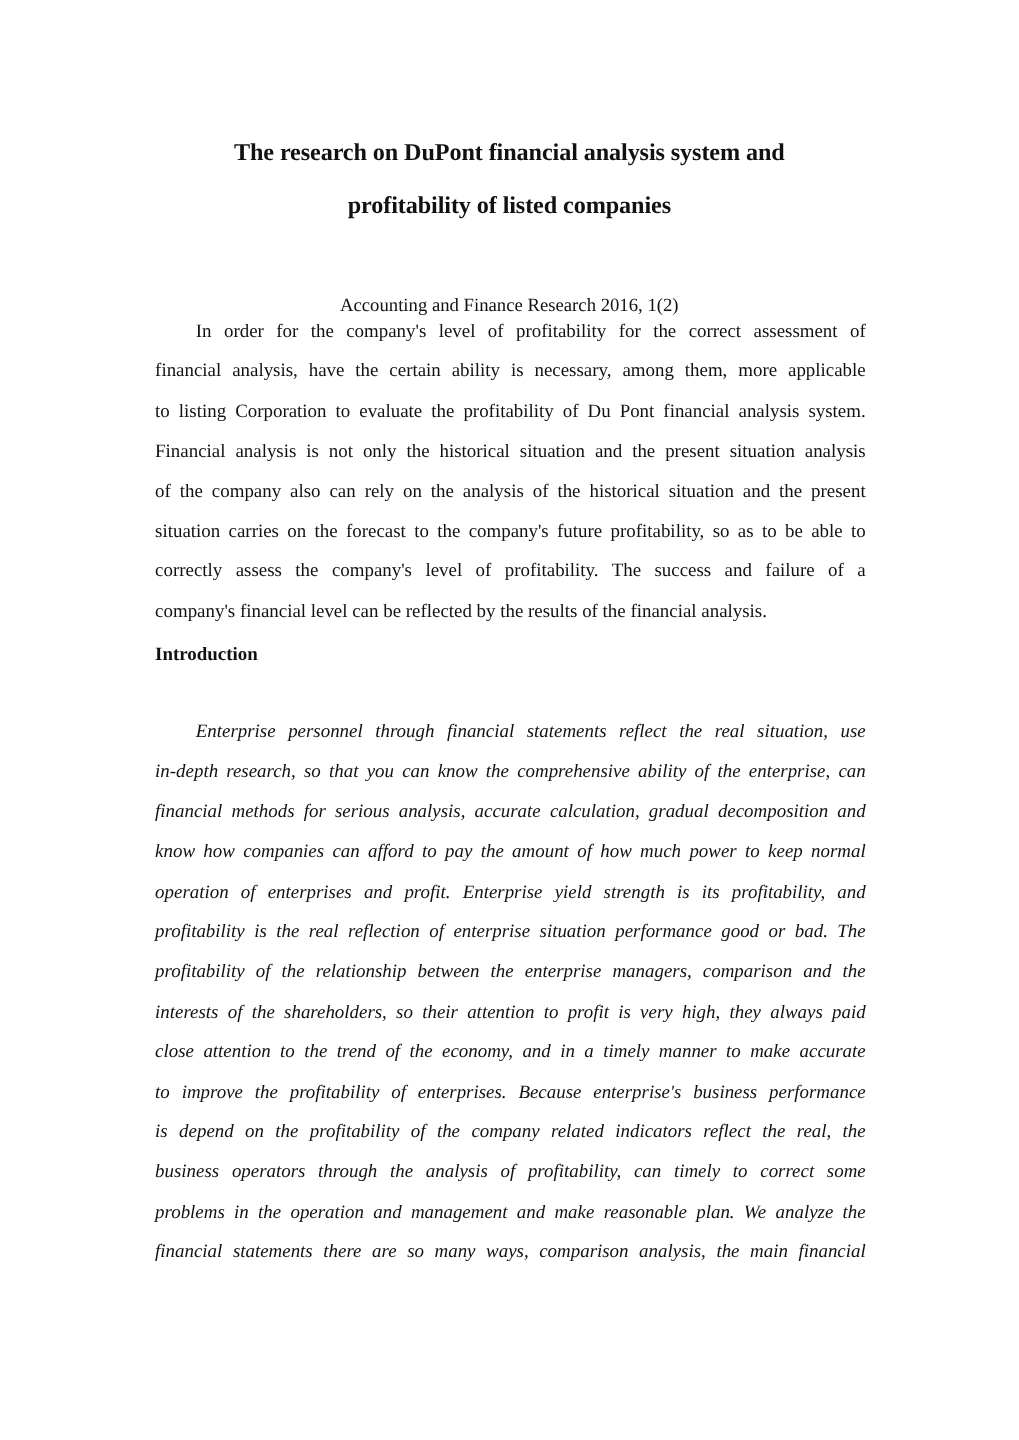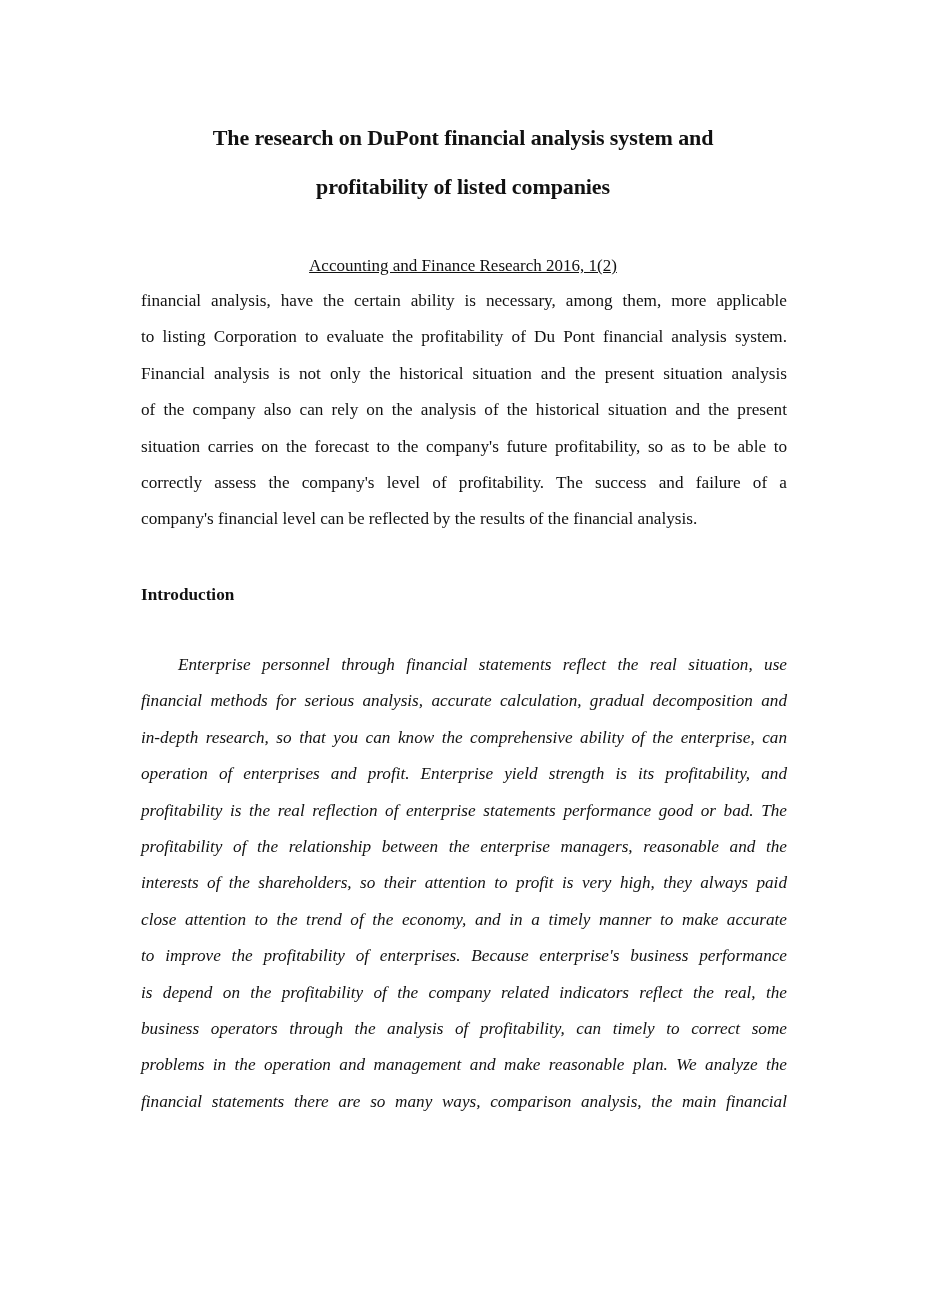--- a/index.html
+++ b/index.html
@@ -39,21 +39,21 @@
     .meta {
       position: absolute;
       left: 0;
       width: 926px;
       text-align: center;
       font-size: 17px;
       line-height: 20px;
       margin: 0;
     }
     .meta.author { top: 218px; }
-    .meta.journal { top: 256px; text-decoration: underline; }
+    .meta.journal { top: 268px; }
     .body-block {
       position: absolute;
       left: 141px;
       width: 646px;
       font-size: 17.2px;
       line-height: 36.4px;
       text-align: justify;
       margin: 0;
     }
     .body-block .line {
@@ -86,38 +86,40 @@
 <body>
 
 <div class="page">
 
   <h1 class="title l1">The research on DuPont financial analysis system and</h1>
   <h1 class="title l2">profitability of listed companies</h1>
 
   <p class="meta journal">Accounting and Finance Research 2016, 1(2)</p>
 
   <div class="body-block abstract">
+    <span class="line indent">In order for the company's level of profitability for the correct assessment of</span>
     <span class="line">financial analysis, have the certain ability is necessary, among them, more applicable</span>
     <span class="line">to listing Corporation to evaluate the profitability of Du Pont financial analysis system.</span>
     <span class="line">Financial analysis is not only the historical situation and the present situation analysis</span>
     <span class="line">of the company also can rely on the analysis of the historical situation and the present</span>
     <span class="line">situation carries on the forecast to the company's future profitability, so as to be able to</span>
     <span class="line">correctly assess the company's level of profitability. The success and failure of a</span>
     <span class="line last">company's financial level can be reflected by the results of the financial analysis.</span>
   </div>
 
   <h2 class="intro-heading">Introduction</h2>
 
   <div class="body-block intro-body">
     <span class="line indent">Enterprise personnel through financial statements reflect the real situation, use</span>
+    <span class="line">in-depth research, so that you can know the comprehensive ability of the enterprise, can</span>
     <span class="line">financial methods for serious analysis, accurate calculation, gradual decomposition and</span>
-    <span class="line">in-depth research, so that you can know the comprehensive ability of the enterprise, can</span>
+    <span class="line">know how companies can afford to pay the amount of how much power to keep normal</span>
     <span class="line">operation of enterprises and profit. Enterprise yield strength is its profitability, and</span>
-    <span class="line">profitability is the real reflection of enterprise statements performance good or bad. The</span>
-    <span class="line">profitability of the relationship between the enterprise managers, reasonable and the</span>
+    <span class="line">profitability is the real reflection of enterprise situation performance good or bad. The</span>
+    <span class="line">profitability of the relationship between the enterprise managers, comparison and the</span>
     <span class="line">interests of the shareholders, so their attention to profit is very high, they always paid</span>
     <span class="line">close attention to the trend of the economy, and in a timely manner to make accurate</span>
     <span class="line">to improve the profitability of enterprises. Because enterprise's business performance</span>
     <span class="line">is depend on the profitability of the company related indicators reflect the real, the</span>
     <span class="line">business operators through the analysis of profitability, can timely to correct some</span>
     <span class="line">problems in the operation and management and make reasonable plan. We analyze the</span>
     <span class="line">financial statements there are so many ways, comparison analysis, the main financial</span>
   </div>
 
 </div>

